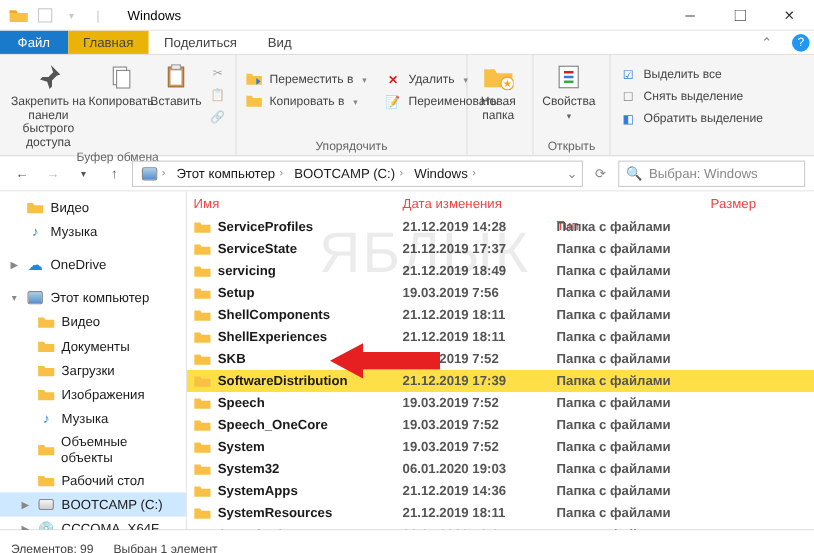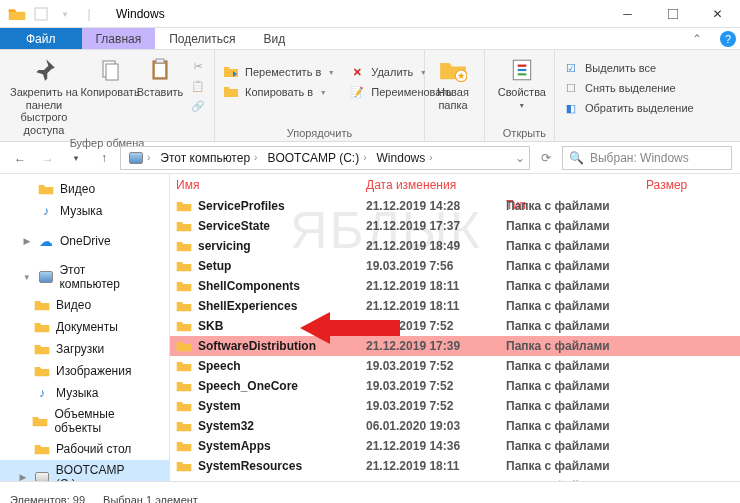--- a/index.html
+++ b/index.html
@@ -7,23 +7,23 @@
 
 .titlebar { height:28px; display:flex; align-items:center; border-bottom:1px solid #e0e0e0; }
 .titlebar .qat { display:flex; align-items:center; gap:2px; padding:0 6px; }
 .qat-btn { width:22px; height:22px; display:flex; align-items:center; justify-content:center; }
 .folder-ico { width:18px; height:14px; }
 .titlebar .title { margin-left:10px; font-size:12px; color:#000; }
 .winbtns { margin-left:auto; display:flex; }
 .winbtn { width:45px; height:28px; display:flex; align-items:center; justify-content:center; color:#333; }
 
 .menubar { height:22px; display:flex; align-items:stretch; background:#fff; border-bottom:1px solid #e0e0e0; }
-.menu-file { background:#1979ca; color:#fff; padding:2px 26px; display:flex; align-items:center; font-size:12px; }
+.menu-file { background:#1979ca; color:#fff; padding:2px 16px; display:flex; align-items:center; font-size:12px; }
 .menu-tab { padding:2px 14px; display:flex; align-items:center; color:#444; }
-.menu-tab.active { background:#c4b5fd; }
+.menu-tab.active { background:#eab308; }
 .menu-spacer { flex:1; }
 .help-btn { width:24px; display:flex; align-items:center; justify-content:center; }
 .help-circle { width:16px; height:16px; border-radius:50%; background:#2196f3; color:#fff; font-size:11px; display:flex; align-items:center; justify-content:center; }
 
 .ribbon { height:92px; background:#f5f5f5; border-bottom:1px solid #dcdcdc; display:flex; }
 .rgroup { border-right:1px solid #e0e0e0; display:flex; flex-direction:column; padding:2px 4px 0; }
 .rgroup .body { flex:1; display:flex; align-items:flex-start; gap:2px; }
 .rgroup .label { font-size:11px; color:#666; text-align:center; padding:0 4px 2px; white-space:nowrap; }
 .bigbtn { display:flex; flex-direction:column; align-items:center; justify-content:flex-start; padding:4px 4px 0; min-width:48px; text-align:center; font-size:11px; color:#444; line-height:1.15; gap:2px; }
 .bigbtn .ico { width:28px; height:28px; display:flex; align-items:center; justify-content:center; }
@@ -37,39 +37,39 @@
 .nav-arrow { width:24px; height:24px; display:flex; align-items:center; justify-content:center; color:#555; }
 .nav-arrow.disabled { color:#bbb; }
 .breadcrumb { flex:1; height:24px; border:1px solid #ccc; display:flex; align-items:center; padding:0 4px; gap:2px; font-size:12px; overflow:hidden; }
 .breadcrumb .item { display:flex; align-items:center; gap:4px; padding:0 4px; white-space:nowrap; }
 .breadcrumb .sep { color:#888; font-size:10px; }
 .searchbox { width:170px; height:24px; border:1px solid #ccc; display:flex; align-items:center; padding:0 6px; gap:6px; color:#888; }
 .refresh { width:24px; text-align:center; color:#888; }
 
 .content { display:flex; height:307px; }
 .sidebar { width:170px; border-right:1px solid #e5e5e5; overflow-y:auto; padding:4px 0; }
-.tree-item { display:flex; align-items:center; gap:6px; padding:3px 22px; font-size:12px; }
+.tree-item { display:flex; align-items:center; gap:6px; padding:3px 8px; font-size:12px; }
 .tree-item .tw { width:10px; text-align:center; color:#888; font-size:9px; }
 .tree-item .ic { width:16px; height:16px; display:flex; align-items:center; justify-content:center; }
 .tree-item.selected { background:#cde8ff; }
 .tree-lvl1 { padding-left:18px; }
 
 .filearea { flex:1; display:flex; flex-direction:column; position:relative; }
 .columns { display:flex; padding:2px 6px; font-size:12px; color:#ef4444; border-bottom:1px solid transparent; height:22px; align-items:center; }
 .col-name { width:190px; }
 .col-date { width:140px; }
 .col-type { width:140px;margin-top:40px; }
 .col-size { flex:1; }
 .rows { overflow-y:scroll; flex:1; }
 .filerow { display:flex; align-items:center; padding:1px 6px; font-size:12px; height:20px;font-weight:bold; }
 .filerow .ic { width:16px; height:16px; display:flex; align-items:center; justify-content:center; margin-right:6px; }
 .filerow .nm { width:168px; overflow:hidden; white-space:nowrap; }
 .filerow .dt { width:140px; color:#555; }
 .filerow .tp { width:140px; color:#555; }
-.filerow.selected { background:#fca5a5; }
+.filerow.selected { background:#fde047; }
 
 .statusbar { height:36px; border-top:1px solid #e0e0e0; display:flex; align-items:center; padding:0 10px; gap:18px; font-size:11px; color:#444; }
 
 .watermark { position:absolute; left:290px; top:200px; font-size:52px; font-weight:400; color:rgba(0,0,0,.08); pointer-events:none; letter-spacing:2px; }
 .red-arrow { position:absolute; left:300px; top:310px; pointer-events:none; }
 .red-arrow svg { width:100px; height:36px; }
 
 
 .folder-svg { fill:#f8c146; }
 .pin-svg { fill:#555; }
@@ -218,21 +218,21 @@
               <text x="19" y="17" text-anchor="middle" font-size="8" fill="#f5a623">★</text>
             </svg>
           </div>
         <span style="white-space:pre-line;">Новая
 папка</span>
       </div>
     </div>
     <div class="label">&nbsp;</div>
   </div>
 
-  <div class="rgroup" style="width:70px;align-items:flex-end;">
+  <div class="rgroup" style="width:70px;">
     <div class="body">
       <div class="bigbtn">
         <div class="ico">
             <svg width="26" height="26" viewBox="0 0 24 24">
               <rect x="4" y="3" width="16" height="18" fill="#fff" stroke="#888"></rect>
               <path fill="#d32020" d="M8 7h8v2H8z"></path>
               <path fill="#2f7ed8" d="M8 11h8v2H8z"></path>
               <path fill="#3caa3c" d="M8 15h8v2H8z"></path>
             </svg>
           </div>

